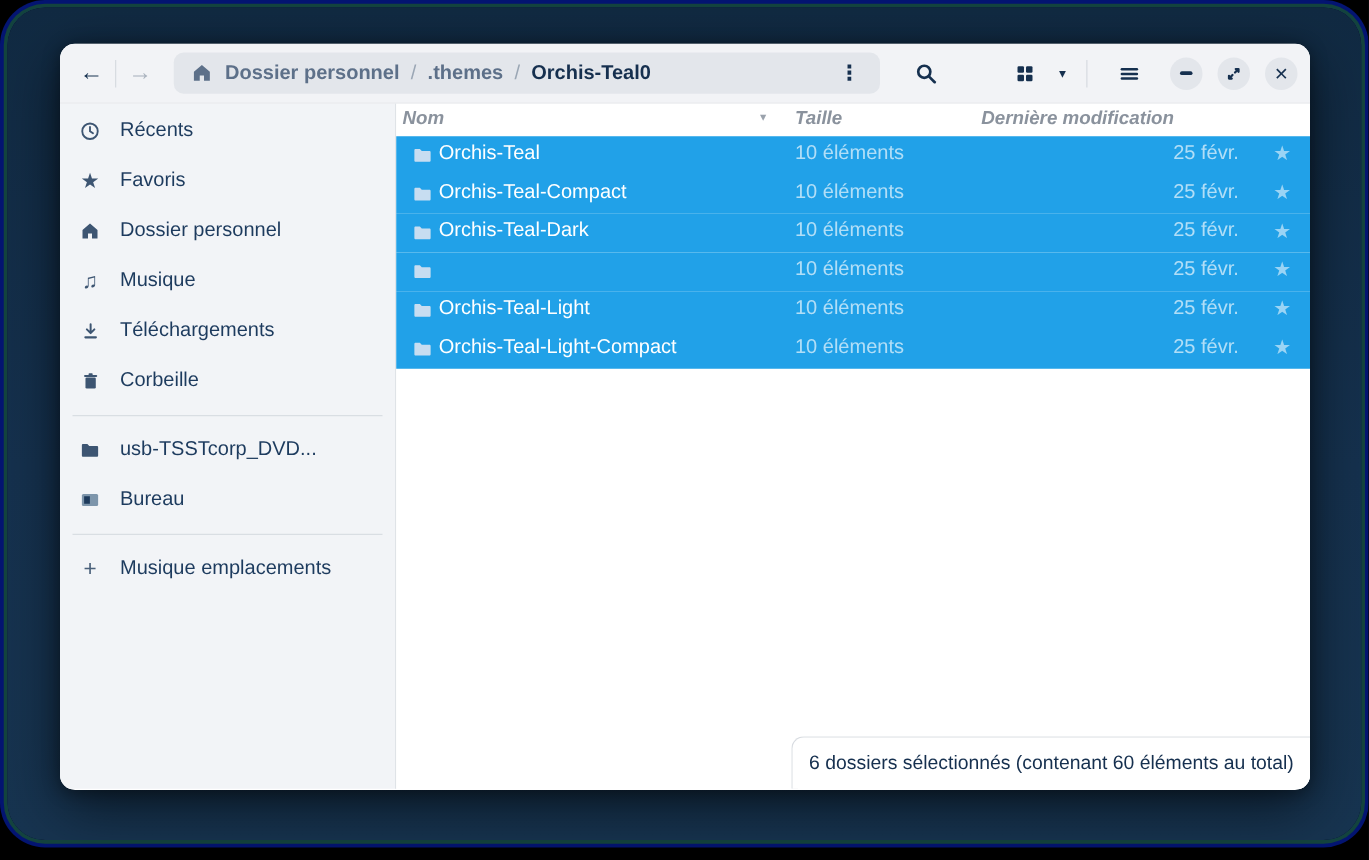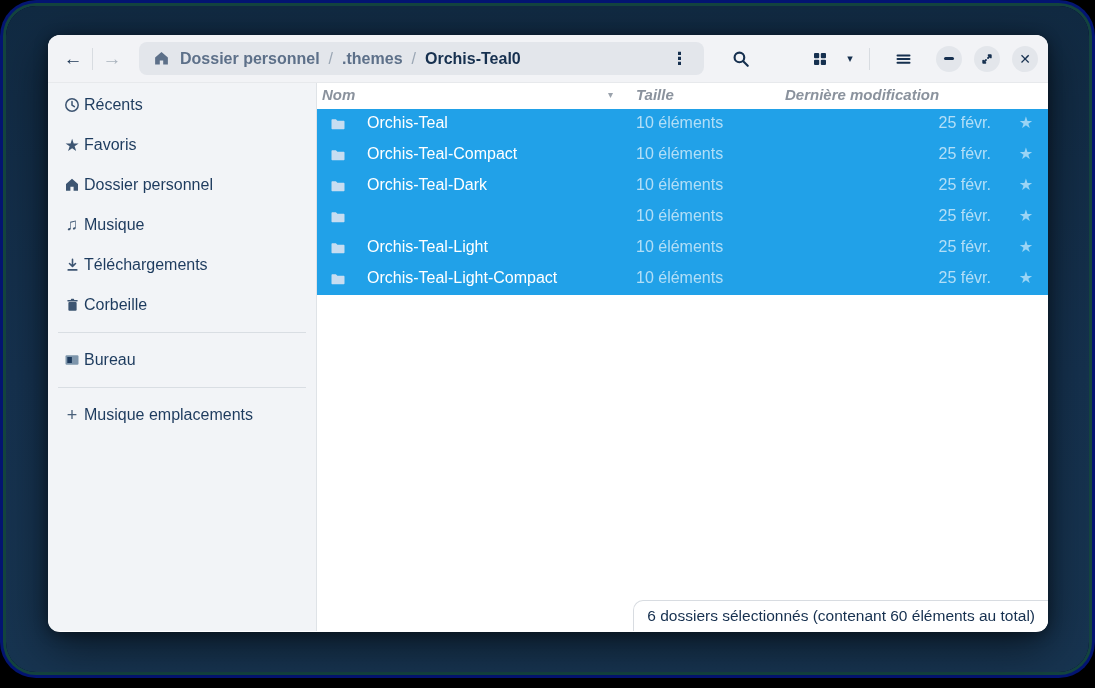--- a/index.html
+++ b/index.html
@@ -37,43 +37,43 @@
   .circle{width:26px;height:26px;border-radius:50%;background:#e3e6eb;display:flex;
     align-items:center;justify-content:center;margin-left:12px;color:var(--ink);}
   .circle.first{margin-left:18px;}
   .circle .dash{width:10px;height:2.6px;background:var(--ink);border-radius:2px;}
   .circle .x{font-size:14px;font-weight:700;line-height:1;}
 
   
   .wbody{display:flex;height:548px;}
   .sidebar{width:269px;background:var(--sidebar-bg);border-right:1px solid #dfe3e7;
     padding-top:2px;flex:none;}
-  .sitem{height:40px;display:flex;align-items:center;padding-left:15px;gap:3px;
+  .sitem{height:40px;display:flex;align-items:center;padding-left:15px;gap:15px;
     color:#1d3b5e;font-size:16px;}
   .sitem .sic{width:18px;height:18px;display:flex;align-items:center;justify-content:center;
     color:#3d5572;font-size:16px;flex:none;}
   .sdiv{height:1px;background:#d9dee3;margin:7px 10px;}
 
   .content{flex:1;position:relative;background:#fff;}
   .cols{position:relative;height:26px;font-size:15px;font-weight:700;color:var(--muted);font-style:italic;}
   .cols span{position:absolute;top:3px;}
   .col-nom{left:5px;}
   .col-caret{left:291px;font-size:10px;font-weight:400;color:#9aa2ac;top:6px !important;}
   .col-taille{left:319px;}
   .col-mod{left:468px;}
 
   .rows{position:relative;}
   .frow{position:relative;height:31px;background:var(--selection);color:#fff;font-size:16px;}
   .frow .ficon{position:absolute;left:13px;top:7px;}
-  .frow .fname{position:absolute;left:34px;top:5px;margin-left:16px;}
+  .frow .fname{position:absolute;left:34px;top:5px;}
   .frow .fsize{position:absolute;left:319px;top:5px;color:var(--row-secondary);}
   .frow .fdate{position:absolute;right:57px;top:5px;color:var(--row-secondary);}
   .frow .fstar{position:absolute;right:15px;top:4px;color:rgba(255,255,255,.55);font-size:16px;}
 
-  .statusbar{position:absolute;right:0;bottom:0;height:31px;background:#fff;
+  .statusbar{position:absolute;right:0;bottom:0;height:42px;background:#fff;
     border:1px solid #d8dce1;border-right:none;border-bottom:none;
     border-top-left-radius:10px;display:flex;align-items:center;
     padding:0 13px;font-size:15.5px;color:var(--ink);white-space:nowrap;}
   svg{display:block;}
 </style>
 </head>
 <body>
 
 <div id="stage">
   <div class="backdrop"></div>
@@ -197,20 +197,28 @@
               </svg>
           </span>
           <span>Corbeille</span>
         </div>
 
         <div class="sdiv"></div>
 
         <div class="sitem">
           <span class="sic">
             <svg width="16" height="16" viewBox="0 0 16 16">
+                <path d="M1.5 4.2c0-.6.4-1 1-1h3.4l1.5 1.5h6.1c.6 0 1 .4 1 1v6.6c0 .6-.4 1-1 1h-11c-.6 0-1-.4-1-1Z" fill="#3d5572"></path>
+              </svg>
+          </span>
+          <span>usb-TSSTcorp_DVD...</span>
+        </div>
+        <div class="sitem">
+          <span class="sic">
+            <svg width="16" height="16" viewBox="0 0 16 16">
                 <rect x="1.5" y="3.2" width="13" height="9.6" rx="1.2" fill="#7d95ab"></rect>
                 <rect x="3.3" y="5" width="4.6" height="6" fill="#1d3a5c"></rect>
               </svg>
           </span>
           <span>Bureau</span>
         </div>
 
         <div class="sdiv"></div>
 
         <div class="sitem">

